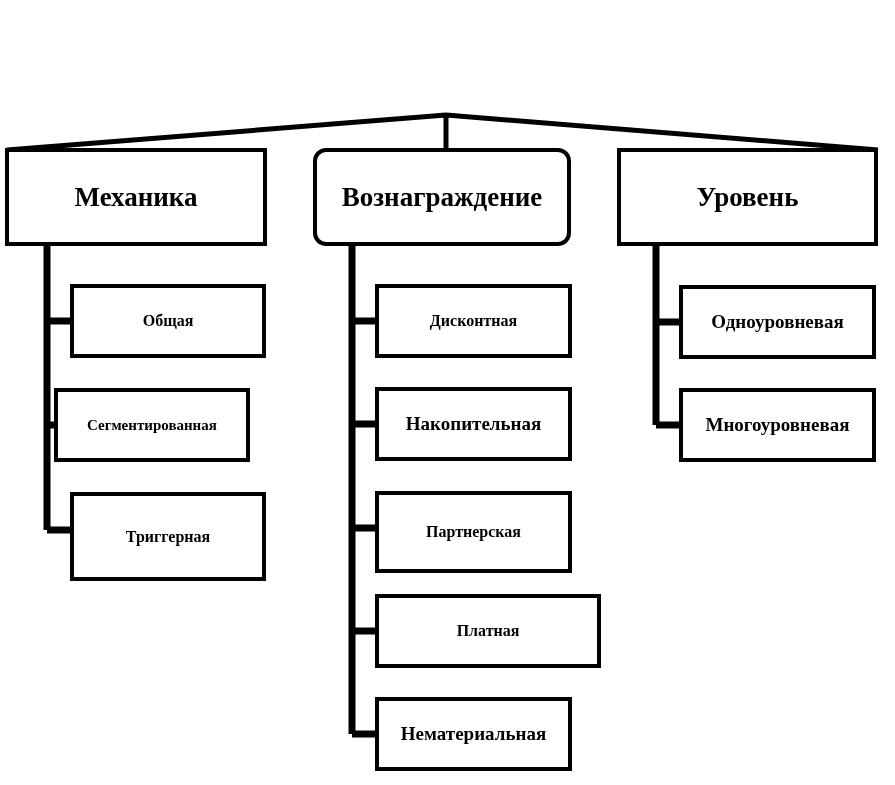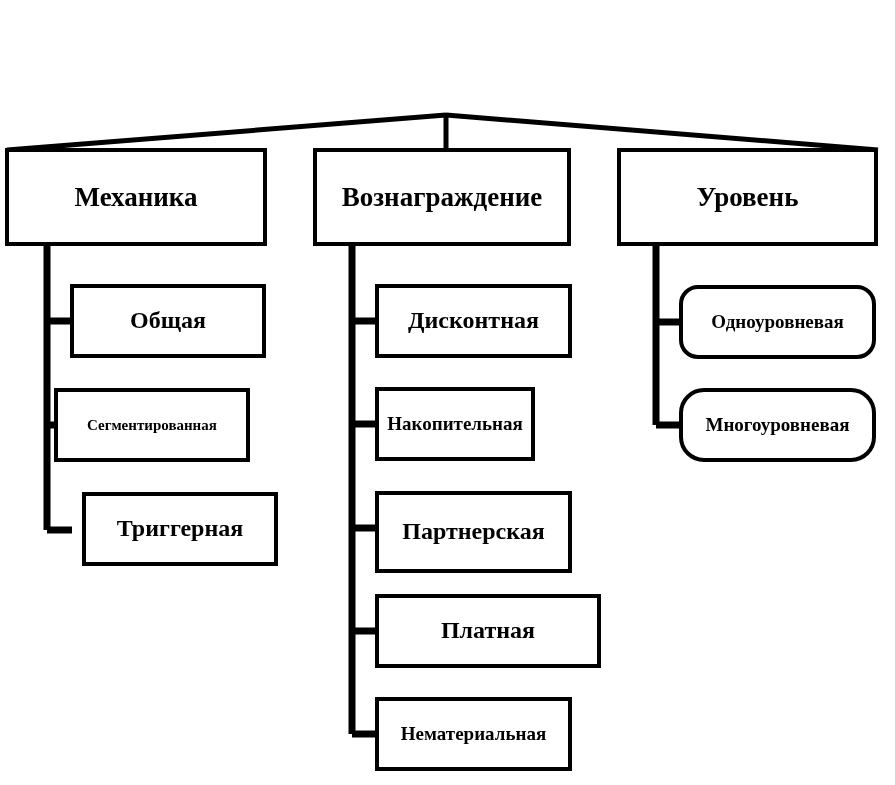--- a/index.html
+++ b/index.html
@@ -38,21 +38,21 @@
     z-index: 2;
   }
   .node-root {
     font-size: 29px;
     border-width: 4px;
   }
   .node-branch {
     font-size: 27px;
   }
   .node-leaf {
-    font-size: 24px;
+    font-size: 16px;
     border-width: 4px;
   }
   .node-leaf.small {
     font-size: 15px;
   }
   .node-leaf.medium {
     font-size: 19px;
   }
   .node-label {
     display: block;
@@ -95,53 +95,53 @@
   </div>
 
   <div class="node node-leaf" style="left:70px; top:284px; width:196px; height:74px;">
     <span class="node-label">Общая</span>
   </div>
 
   <div class="node node-leaf small" style="left:54px; top:388px; width:196px; height:74px;">
     <span class="node-label">Сегментированная</span>
   </div>
 
-  <div class="node node-leaf" style="left:70px; top:492px; width:196px; height:74px;margin-left:12px;">
+  <div class="node node-leaf" style="left:70px; top:492px; width:196px; height:89px;">
     <span class="node-label">Триггерная</span>
   </div>
 
-  <div class="node node-branch" style="left:313px; top:148px; width:258px; height:98px;">
+  <div class="node node-branch" style="left:313px; top:148px; width:258px; height:98px;border-radius:13px;">
     <span class="node-label">Вознаграждение</span>
   </div>
 
   <div class="node node-leaf" style="left:375px; top:284px; width:197px; height:74px;">
     <span class="node-label">Дисконтная</span>
   </div>
 
-  <div class="node node-leaf medium" style="left:375px; top:387px; width:160px; height:74px;">
+  <div class="node node-leaf medium" style="left:375px; top:387px; width:197px; height:74px;">
     <span class="node-label">Накопительная</span>
   </div>
 
   <div class="node node-leaf" style="left:375px; top:491px; width:197px; height:82px;">
     <span class="node-label">Партнерская</span>
   </div>
 
   <div class="node node-leaf" style="left:375px; top:594px; width:226px; height:74px;">
     <span class="node-label">Платная</span>
   </div>
 
   <div class="node node-leaf medium" style="left:375px; top:697px; width:197px; height:74px;">
     <span class="node-label">Нематериальная</span>
   </div>
 
   <div class="node node-branch" style="left:617px; top:148px; width:261px; height:98px;">
     <span class="node-label">Уровень</span>
   </div>
 
-  <div class="node node-leaf medium" style="left:679px; top:285px; width:197px; height:74px;border-radius:19px;">
+  <div class="node node-leaf medium" style="left:679px; top:285px; width:197px; height:74px;">
     <span class="node-label">Одноуровневая</span>
   </div>
 
-  <div class="node node-leaf medium" style="left:679px; top:388px; width:197px; height:74px;border-radius:25px;">
+  <div class="node node-leaf medium" style="left:679px; top:388px; width:197px; height:74px;">
     <span class="node-label">Многоуровневая</span>
   </div>
 
 </div>
 
 </body></html>

